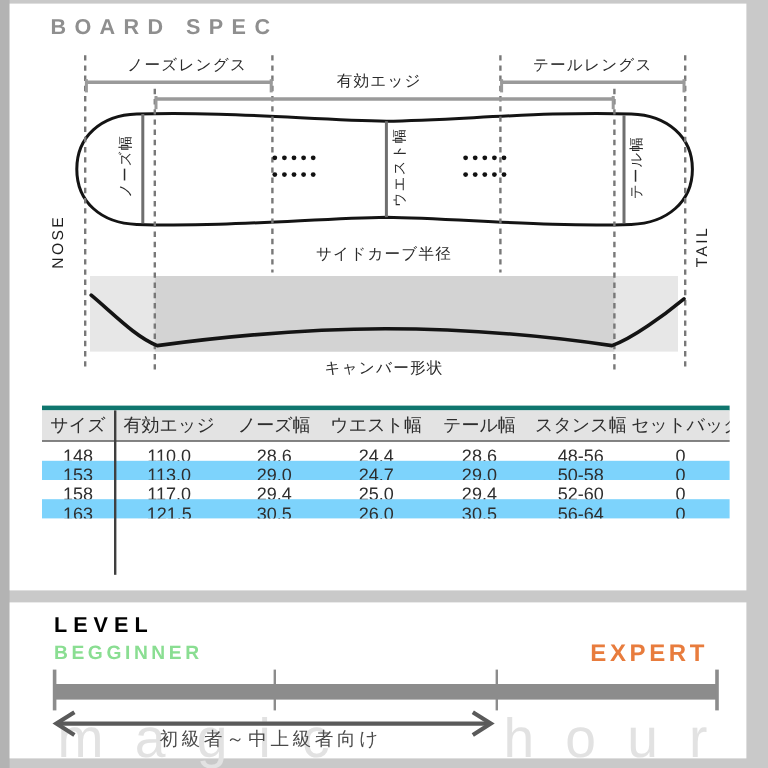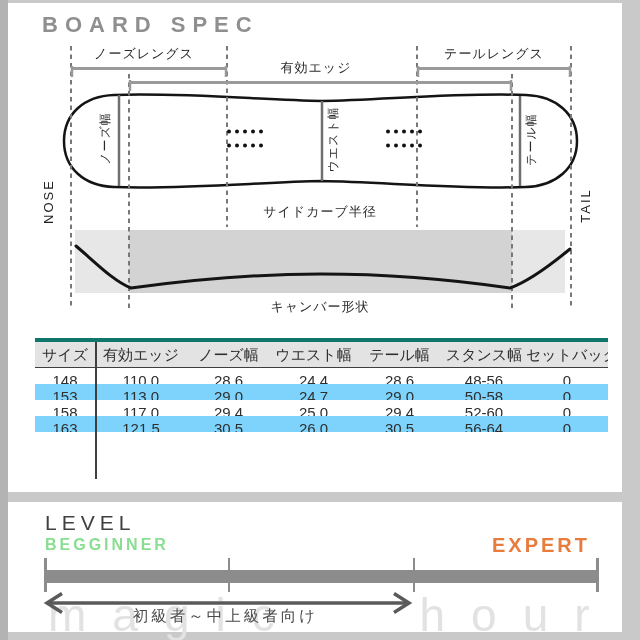--- a/index.html
+++ b/index.html
@@ -3,21 +3,21 @@
 <meta charset="utf-8">
 <style>
   html,body{margin:0;padding:0;}
   .stage{position:relative;width:640px;height:640px;background:#c9c9c9;overflow:hidden;
          font-family:"Liberation Sans",sans-serif;color:#2b2b2b;}
   .edge-strip{position:absolute;left:0;top:0;width:8px;height:640px;background:#b3b3b3;}
   .card{position:absolute;background:#ffffff;}
   .card-spec{left:8px;top:3px;width:614px;height:489px;}
   .card-level{left:8px;top:502px;width:614px;height:130px;}
 
-  .board-spec-title{position:absolute;left:42px;top:12px;font-size:22px;font-weight:bold;
+  .board-spec-title{position:absolute;left:42px;top:12px;font-size:18px;font-weight:bold;
     letter-spacing:7px;color:#8f8f8f;}
   .diagram-svg{position:absolute;left:0;top:0;width:640px;height:330px;}
 
   .dlabel{position:absolute;font-size:13px;color:#2b2b2b;text-align:center;letter-spacing:1px;}
   .vlabel{position:absolute;font-size:12px;color:#2b2b2b;text-align:center;
     transform:rotate(-90deg);white-space:nowrap;letter-spacing:1px;}
   .side-label{font-size:13px;letter-spacing:2px;color:#1e1e1e;}
 
   
   .spec-table{position:absolute;left:35px;top:338px;width:573px;border-top:4px solid #0f766e;
@@ -25,22 +25,22 @@
   .t-row{display:grid;grid-template-columns:60px 92px 83px 87px 85px 84px 82px;}
   .t-head{height:25px;line-height:25px;background:#e3e3e3;border-bottom:1.5px solid #3f3f3f;}
   .t-body{height:16px;line-height:26px;}
   .t-alt{background:#7dd3fc;}
   .t-cell{text-align:center;overflow:hidden;white-space:nowrap;}
   .col-sep{position:absolute;left:60px;top:0;width:1.5px;height:137px;background:#3f3f3f;}
 
   
   .watermark{position:absolute;left:48px;top:588px;font-size:46px;color:#e2e2e2;
     letter-spacing:26px;word-spacing:80px;white-space:nowrap;z-index:1;}
-  .level-title{position:absolute;left:45px;top:511px;font-size:21px;font-weight:normal;
-    letter-spacing:5px;color:#404040;z-index:2;}
+  .level-title{position:absolute;left:45px;top:511px;font-size:18px;font-weight:bold;
+    letter-spacing:5px;color:#000000;z-index:2;}
   .beginner-label{position:absolute;left:45px;top:536px;font-size:16px;font-weight:bold;
     letter-spacing:3px;color:#8ade92;z-index:2;}
   .expert-label{position:absolute;right:50px;top:534px;font-size:20px;font-weight:bold;
     letter-spacing:3px;color:#e87c3d;z-index:2;}
   .level-bar{position:absolute;left:45px;top:570px;width:553px;height:13px;background:#8c8c8c;z-index:2;}
   .level-tick{position:absolute;top:558px;width:2.5px;height:34px;background:#8c8c8c;z-index:2;}
   .range-arrow-svg{position:absolute;left:40px;top:590px;z-index:2;}
   .range-label{position:absolute;left:118px;top:606px;width:215px;text-align:center;
     font-size:15.5px;font-weight:500;letter-spacing:3px;color:#4a4a4a;z-index:3;}
 </style>
@@ -113,21 +113,21 @@
       <circle cx="388" cy="145.5" r="2"></circle>
         <circle cx="396" cy="145.5" r="2"></circle>
         <circle cx="404" cy="145.5" r="2"></circle>
         <circle cx="412" cy="145.5" r="2"></circle>
         <circle cx="420" cy="145.5" r="2"></circle>
     </g>
 
     <path fill="none" stroke="#141414" stroke-width="3" stroke-linecap="round" d="M 76,246 C 94,261 113,281 131,288 C 198,279 268,274 321,274 C 378,274 448,279 510,288 C 527,282 553,263 570,249"></path>
   </svg>
 
-  <div class="dlabel" style="left:84px;top:45px;width:120px;">ノーズレングス</div>
+  <div class="dlabel" style="left:96px;top:45px;width:120px;">ノーズレングス</div>
   <div class="dlabel" style="left:276px;top:59px;width:80px;">有効エッジ</div>
   <div class="dlabel" style="left:434px;top:45px;width:120px;">テールレングス</div>
   <div class="vlabel" style="left:75px;top:130px;width:60px;">ノーズ幅</div>
   <div class="vlabel" style="left:296px;top:131px;width:74px;">ウエスト幅</div>
   <div class="vlabel" style="left:501px;top:131px;width:60px;">テール幅</div>
   <div class="vlabel side-label" style="left:18px;top:194px;width:60px;">NOSE</div>
   <div class="vlabel side-label" style="left:555px;top:198px;width:60px;">TAIL</div>
   <div class="dlabel" style="left:250px;top:203px;width:140px;">サイドカーブ半径</div>
   <div class="dlabel" style="left:250px;top:298px;width:140px;">キャンバー形状</div>
 

